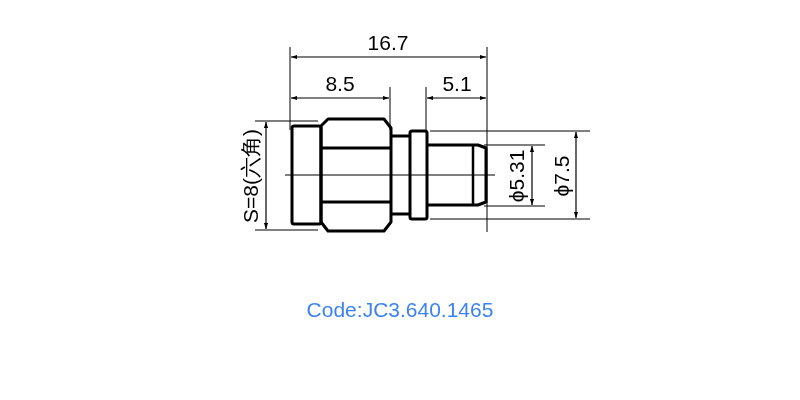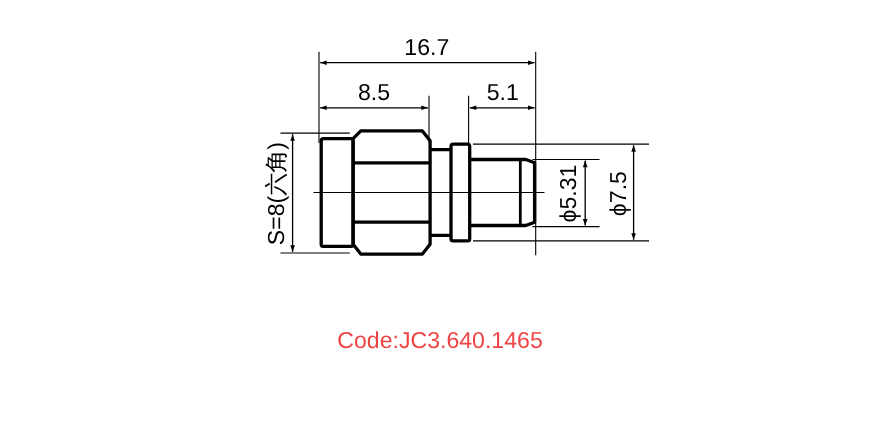--- a/index.html
+++ b/index.html
@@ -1,19 +1,19 @@
 <!DOCTYPE html>
 <html><head>
 <meta charset="utf-8">
 <style>
   html,body{margin:0;padding:0;background:#fff;}
   .page{position:relative;width:800px;height:400px;background:#fff;overflow:hidden;}
   svg{position:absolute;left:0;top:0;}
   .dim-text{font-family:"Liberation Sans",sans-serif;font-size:21px;fill:#000;}
-  .caption{position:absolute;left:0;width:800px;text-align:center;font-family:"Liberation Sans",sans-serif;font-size:21px;color:#ef4444;}
+  .caption{position:absolute;left:0;width:800px;text-align:center;font-family:"Liberation Sans",sans-serif;font-size:21px;color:#3b82f6;}
   .caption-line{display:block;height:28px;line-height:28px;}
 </style>
 </head>
 <body>
 
 <div class="page">
   <svg width="800" height="400" viewBox="0 0 800 400">
     <defs>
       <marker id="arr" viewBox="0 0 10 10" refX="10" refY="5" markerWidth="10" markerHeight="6" orient="auto-start-reverse" markerUnits="userSpaceOnUse">
         <path d="M0,1.5 L10,5 L0,8.5 Z" fill="#000"></path>

